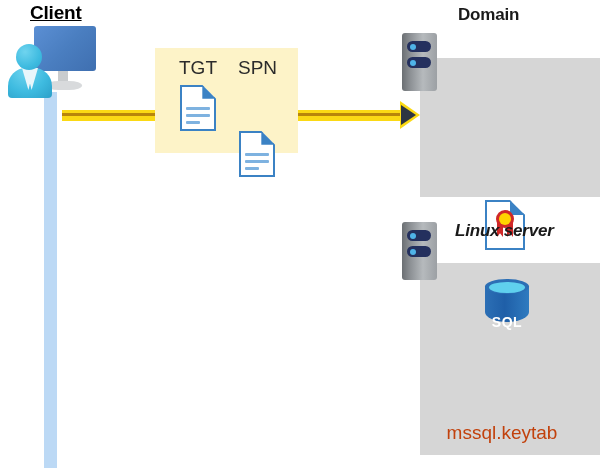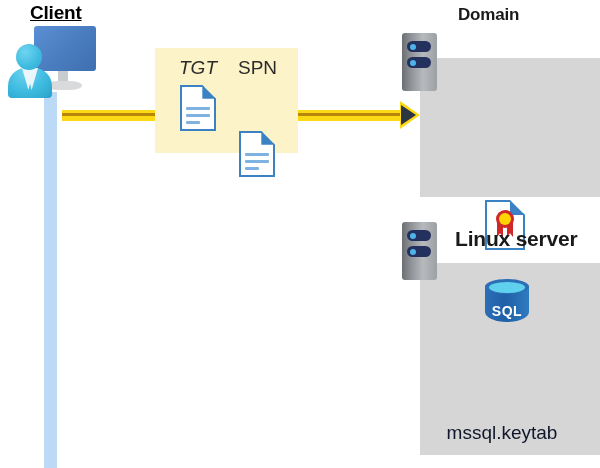--- a/index.html
+++ b/index.html
@@ -33,23 +33,24 @@
     color: #000000;
     text-decoration: underline;
   }
   #dc-title {
     left: 458px; top: 4px;
     font-size: 17px;
     line-height: 21px;
     width: 130px;
   }
   #linux-title {
-    left: 455px; top: 228px;
-    font-size: 21px;
+    left: 455px; top: 220px;
+    font-size: 17px;
     line-height: 21px;
+    font-style: italic;
   }
 
   
   #client-lifeline {
     left: 44px; top: 92px;
     width: 13px; height: 376px;
     background: #bcd9f5;
   }
 
   
@@ -142,21 +143,21 @@
   }
   .doc-lines { position: absolute; left: 16%; top: 47%; width: 66%; }
   .doc-line {
     height: 3px;
     background: #7eb2e0;
     margin-bottom: 4px;
     border-radius: 1px;
   }
   .doc-line.short { width: 62%; }
 
-  #tgt-label { left: 179px; top: 57px; font-size: 19px; color: #2b2b2b; font-style: italic; }
+  #tgt-label { left: 179px; top: 57px; font-size: 19px; color: #2b2b2b; }
   #spn-label { left: 238px; top: 57px; font-size: 19px; color: #2b2b2b; }
   #tgt-doc { left: 180px; top: 85px; width: 36px; height: 46px; }
   #spn-doc { left: 239px; top: 85px; width: 36px; height: 46px; }
 
   
   .panel { background: #d6d6d6; }
   #dc-panel   { left: 420px; top: 58px;  width: 180px; height: 139px; }
   #linux-panel{ left: 420px; top: 263px; width: 180px; height: 192px; }
 
   
@@ -235,34 +236,34 @@
   }
   #sql-top-inner {
     position: absolute;
     left: 4px; top: 3px;
     width: 36px; height: 11px;
     border-radius: 50%;
     background: #5fd0ee;
   }
   #sql-text {
     position: absolute;
-    left: 0; top: 25px;
+    left: 0; top: 36px;
     width: 44px;
     text-align: center;
     color: #ffffff;
     font-size: 14px;
     font-weight: bold;
     letter-spacing: 0.5px;
   }
   #keytab-label {
     left: 420px; top: 422px;
     width: 164px;
     text-align: center;
     font-size: 19px;
-    color: #0f172a;
+    color: #c2410c;
   }
 </style>
 </head>
 <body>
 
 <div id="diagram">
 
   <div class="abs title" id="client-title">Client</div>
 
   <div class="abs" id="client-lifeline"></div>

